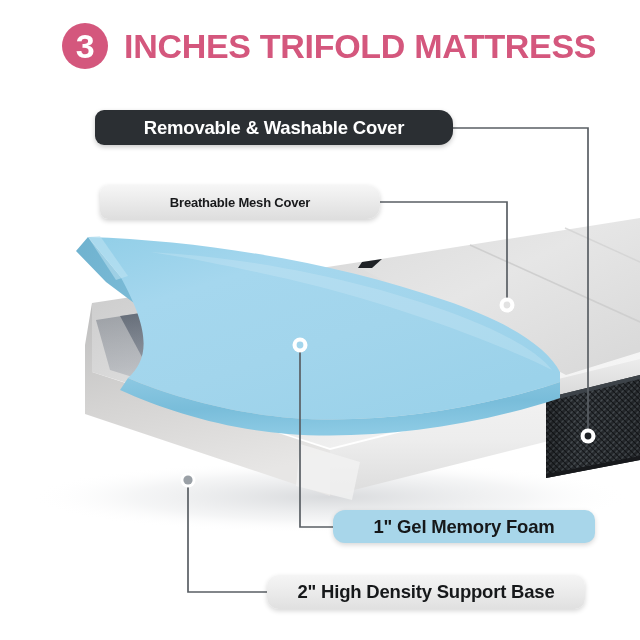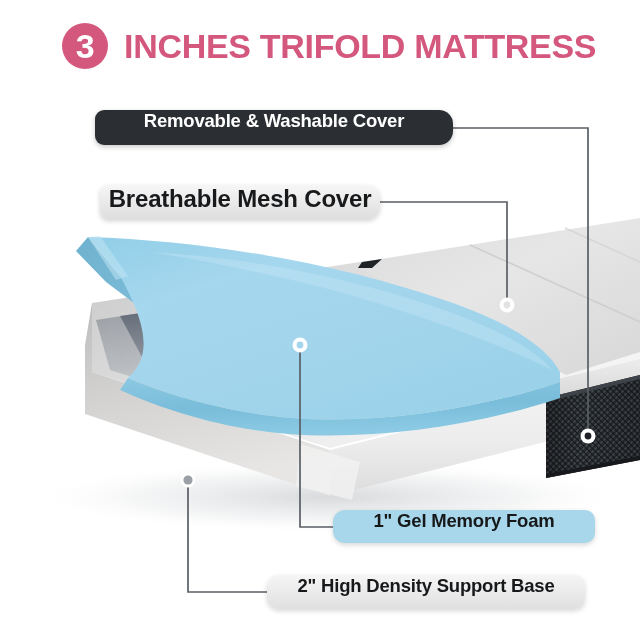--- a/index.html
+++ b/index.html
@@ -58,20 +58,21 @@
     top: 0;
     width: 640px;
     height: 640px;
   }
   #stage svg { display: block; }
 
   
   .label {
     position: absolute;
     display: flex;
+    align-items: center;
     box-sizing: border-box;
     white-space: nowrap;
     font-weight: bold;
     letter-spacing: -0.2px;
   }
   .label .txt { width: 100%; text-align: center; }
 
   #label-removable {
     left: 95px;
     top: 110px;
@@ -83,21 +84,21 @@
     border-radius: 9px 14px 14px 9px;
     box-shadow: 0 2px 5px rgba(0,0,0,0.22);
   }
   #label-mesh {
     left: 100px;
     top: 185px;
     width: 280px;
     height: 34px;
     background: linear-gradient(180deg, #f6f6f6 0%, #e9e9e9 55%, #dedede 100%);
     color: #18191b;
-    font-size: 24px;
+    font-size: 13px;
     border-radius: 8px 13px 13px 8px;
     box-shadow: 0 2px 5px rgba(0,0,0,0.18);
   }
   #label-gel {
     left: 333px;
     top: 510px;
     width: 262px;
     height: 33px;
     background: #a8d6ea;
     color: #16181a;

